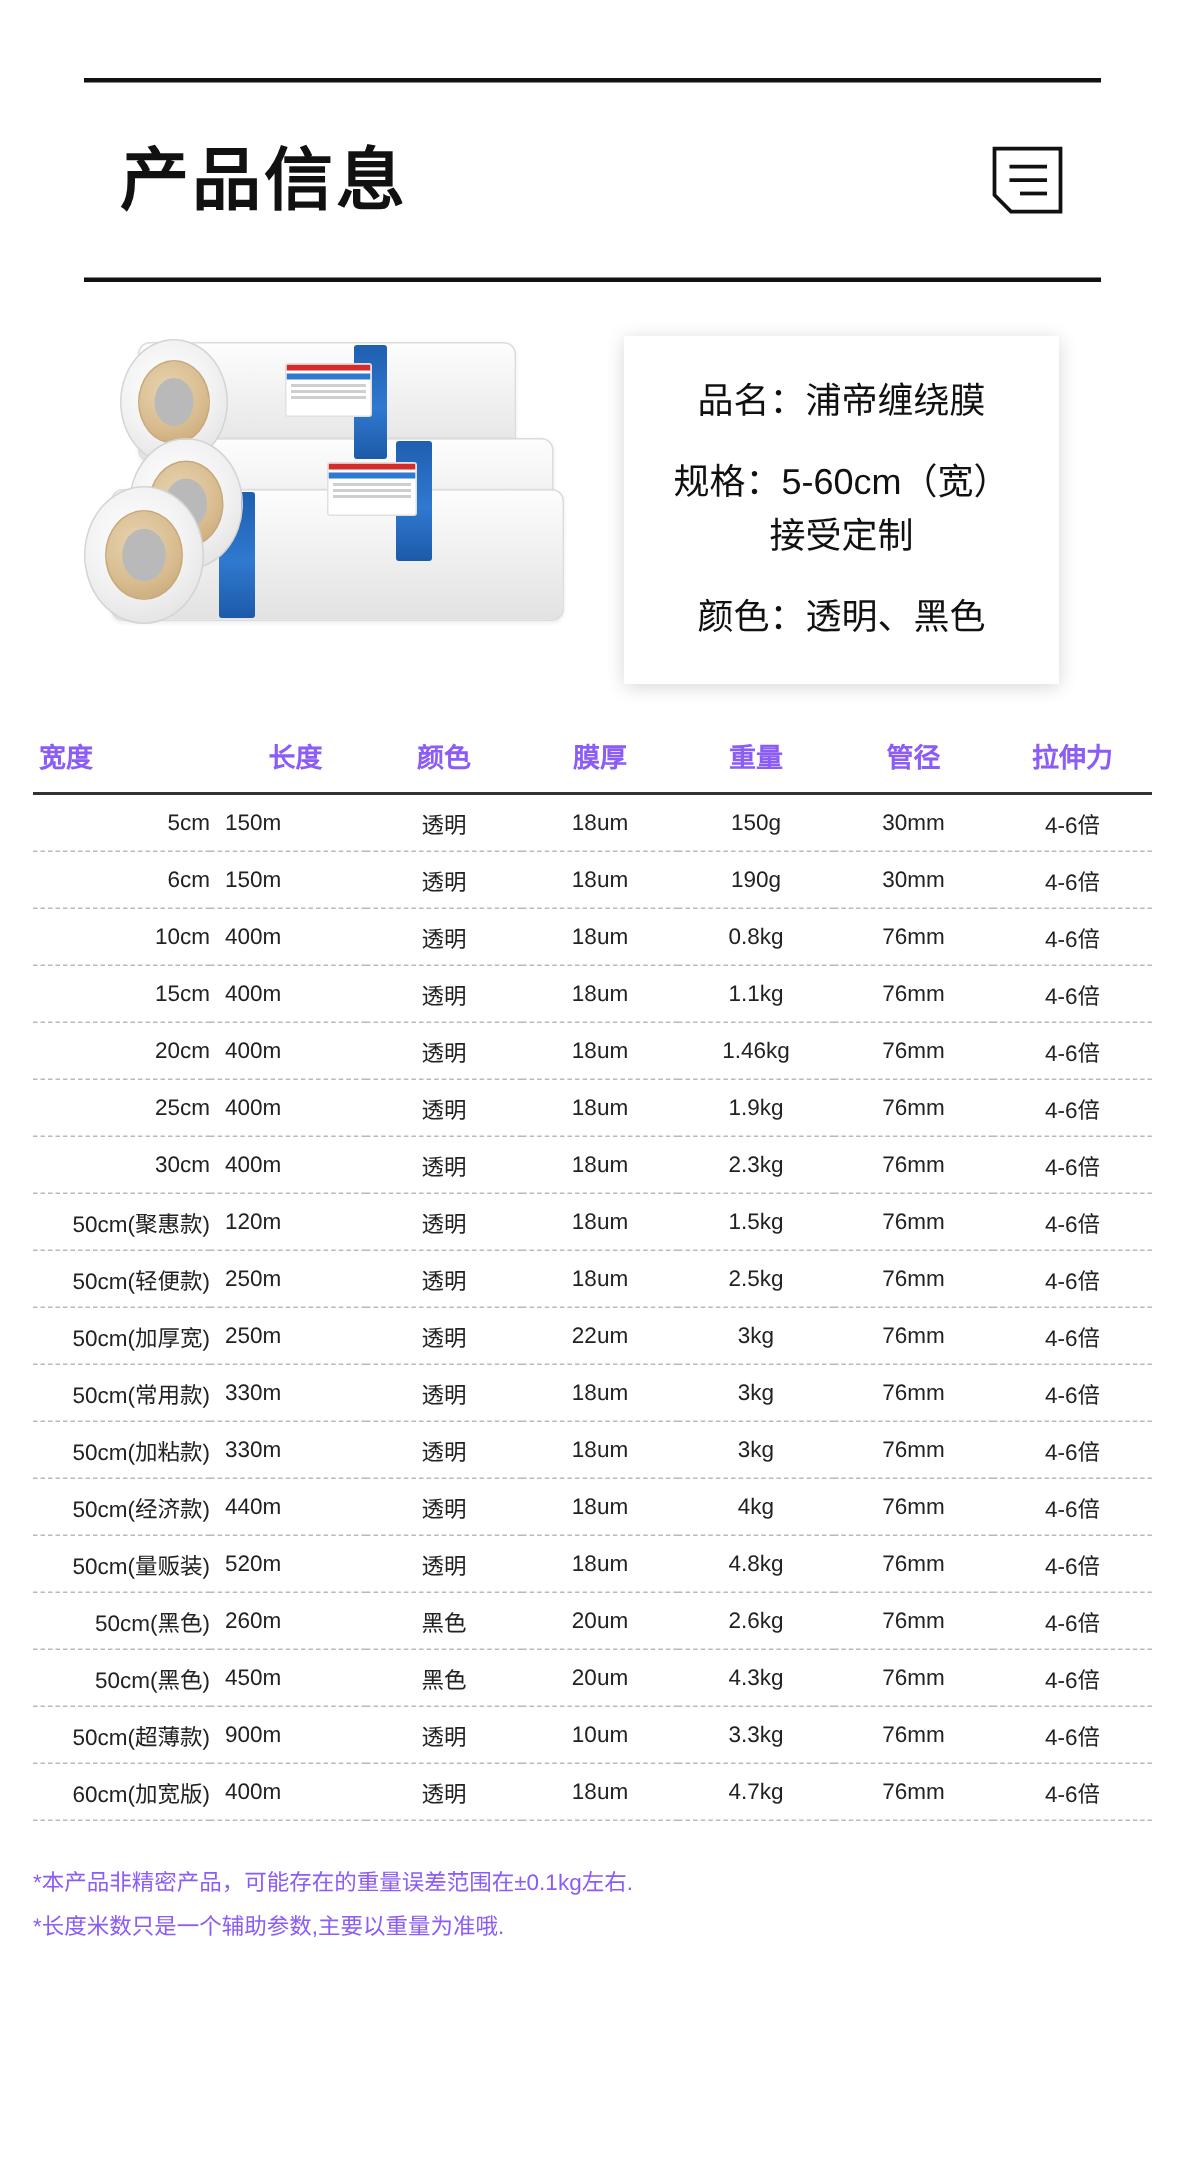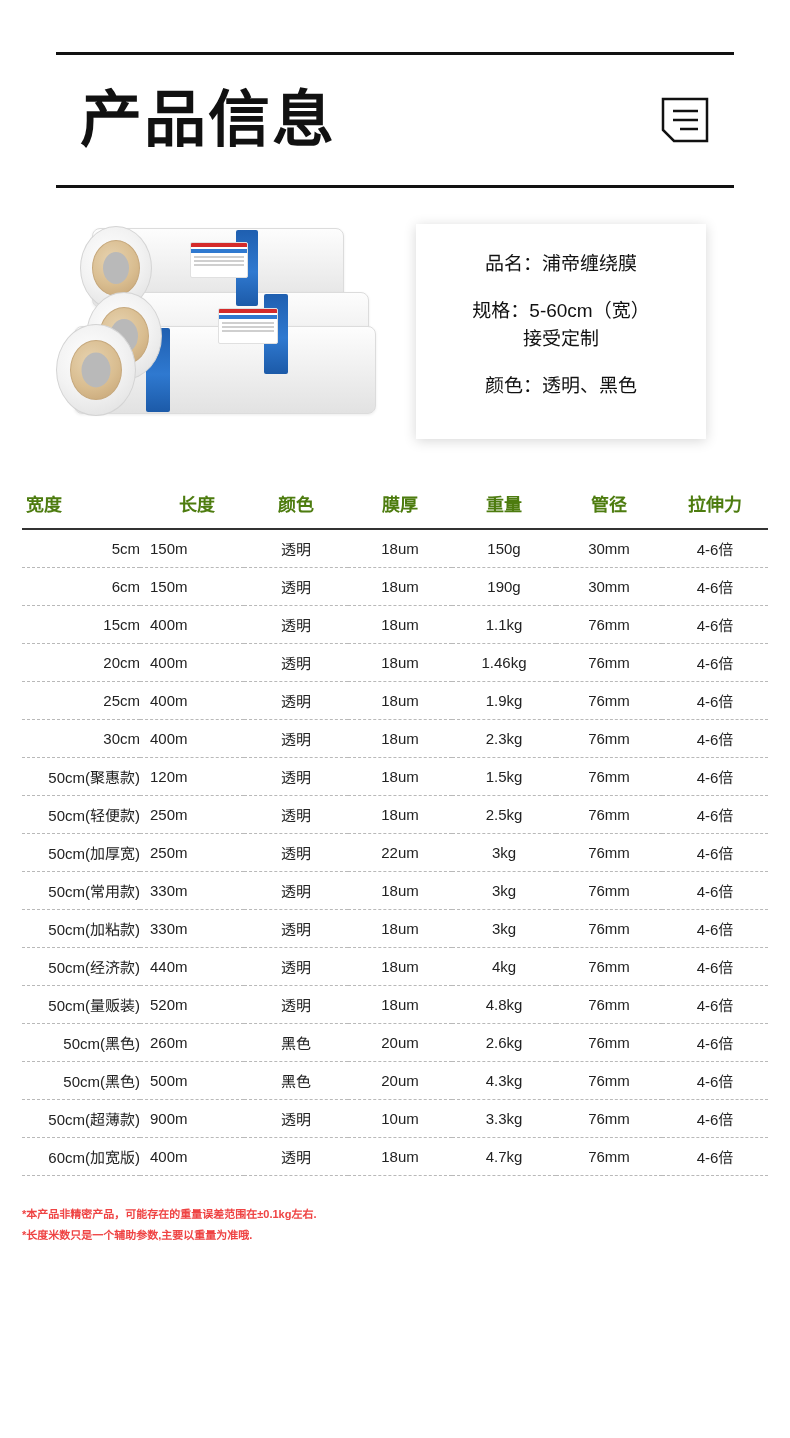--- a/index.html
+++ b/index.html
@@ -21,21 +21,21 @@
     position: relative;
     margin: 52px 56px 0 56px;
     height: 130px;
     border-top: 3px solid #111;
     border-bottom: 3px solid #111;
     display: flex;
     align-items: center;
     justify-content: space-between;
   }
   .page-title {
-    font-size: 62px;
+    font-size: 46px;
     font-weight: bold;
     letter-spacing: 2px;
     color: #111;
     line-height: 1;
     padding-left: 24px;
   }
   .doc-icon {
     width: 50px;
     height: 48px;
     position: relative;
@@ -131,21 +131,21 @@
     left: 416px;
     top: 4px;
     width: 290px;
     min-height: 215px;
     background: #ffffff;
     box-shadow: 0 2px 12px rgba(0,0,0,0.16);
     padding: 26px 20px 26px 20px;
     box-sizing: border-box;
   }
   .info-row {
-    font-size: 19px;
+    font-size: 24px;
     color: #111;
     line-height: 1.5;
     margin-bottom: 18px;
     text-align: center;
   }
   .info-row:last-child { margin-bottom: 0; }
   .info-row .sub {
     display: block;
     text-align: center;
   }
@@ -153,21 +153,21 @@
   
   .spec-table {
     margin: 10px 22px 0 22px;
     width: 746px;
     border-collapse: collapse;
     table-layout: fixed;
   }
   .spec-table th {
     font-size: 18px;
     font-weight: bold;
-    color: #4d7c0f;
+    color: #8b5cf6;
     padding: 10px 0 12px 0;
     border-bottom: 2px solid #333;
     text-align: center;
   }
   .spec-table th.col-first { text-align: left; padding-left: 4px; }
   .spec-table td {
     font-size: 15px;
     color: #222;
     padding: 8px 0;
     border-bottom: 1px dashed #b9b9b9;
@@ -183,24 +183,23 @@
   col.c2 { width: 104px; }
   col.c3 { width: 104px; }
   col.c4 { width: 104px; }
   col.c5 { width: 104px; }
   col.c6 { width: 106px; }
   col.c7 { width: 106px; }
 
   
   .notes {
     margin: 28px 22px 0 22px;
-    font-size: 11px;
-    color: #ef4444;
+    font-size: 15px;
+    color: #8b5cf6;
     line-height: 1.9;
-    font-weight: bold;
   }
   .notes div { white-space: nowrap; }
 </style>
 </head>
 <body>
 
 <div class="header">
   <div class="page-title">产品信息</div>
   <div class="doc-icon">
     <svg width="50" height="48" viewBox="0 0 50 48" xmlns="http://www.w3.org/2000/svg">
@@ -301,20 +300,29 @@
       <tr>
         <td class="col-first">6cm</td>
         <td class="col-second">150m</td>
         <td>透明</td>
         <td>18um</td>
         <td>190g</td>
         <td>30mm</td>
         <td>4-6倍</td>
       </tr>
       <tr>
+        <td class="col-first">10cm</td>
+        <td class="col-second">400m</td>
+        <td>透明</td>
+        <td>18um</td>
+        <td>0.8kg</td>
+        <td>76mm</td>
+        <td>4-6倍</td>
+      </tr>
+      <tr>
         <td class="col-first">15cm</td>
         <td class="col-second">400m</td>
         <td>透明</td>
         <td>18um</td>
         <td>1.1kg</td>
         <td>76mm</td>
         <td>4-6倍</td>
       </tr>
       <tr>
         <td class="col-first">20cm</td>
@@ -410,21 +418,21 @@
         <td class="col-first">50cm(黑色)</td>
         <td class="col-second">260m</td>
         <td>黑色</td>
         <td>20um</td>
         <td>2.6kg</td>
         <td>76mm</td>
         <td>4-6倍</td>
       </tr>
       <tr>
         <td class="col-first">50cm(黑色)</td>
-        <td class="col-second">500m</td>
+        <td class="col-second">450m</td>
         <td>黑色</td>
         <td>20um</td>
         <td>4.3kg</td>
         <td>76mm</td>
         <td>4-6倍</td>
       </tr>
       <tr>
         <td class="col-first">50cm(超薄款)</td>
         <td class="col-second">900m</td>
         <td>透明</td>

